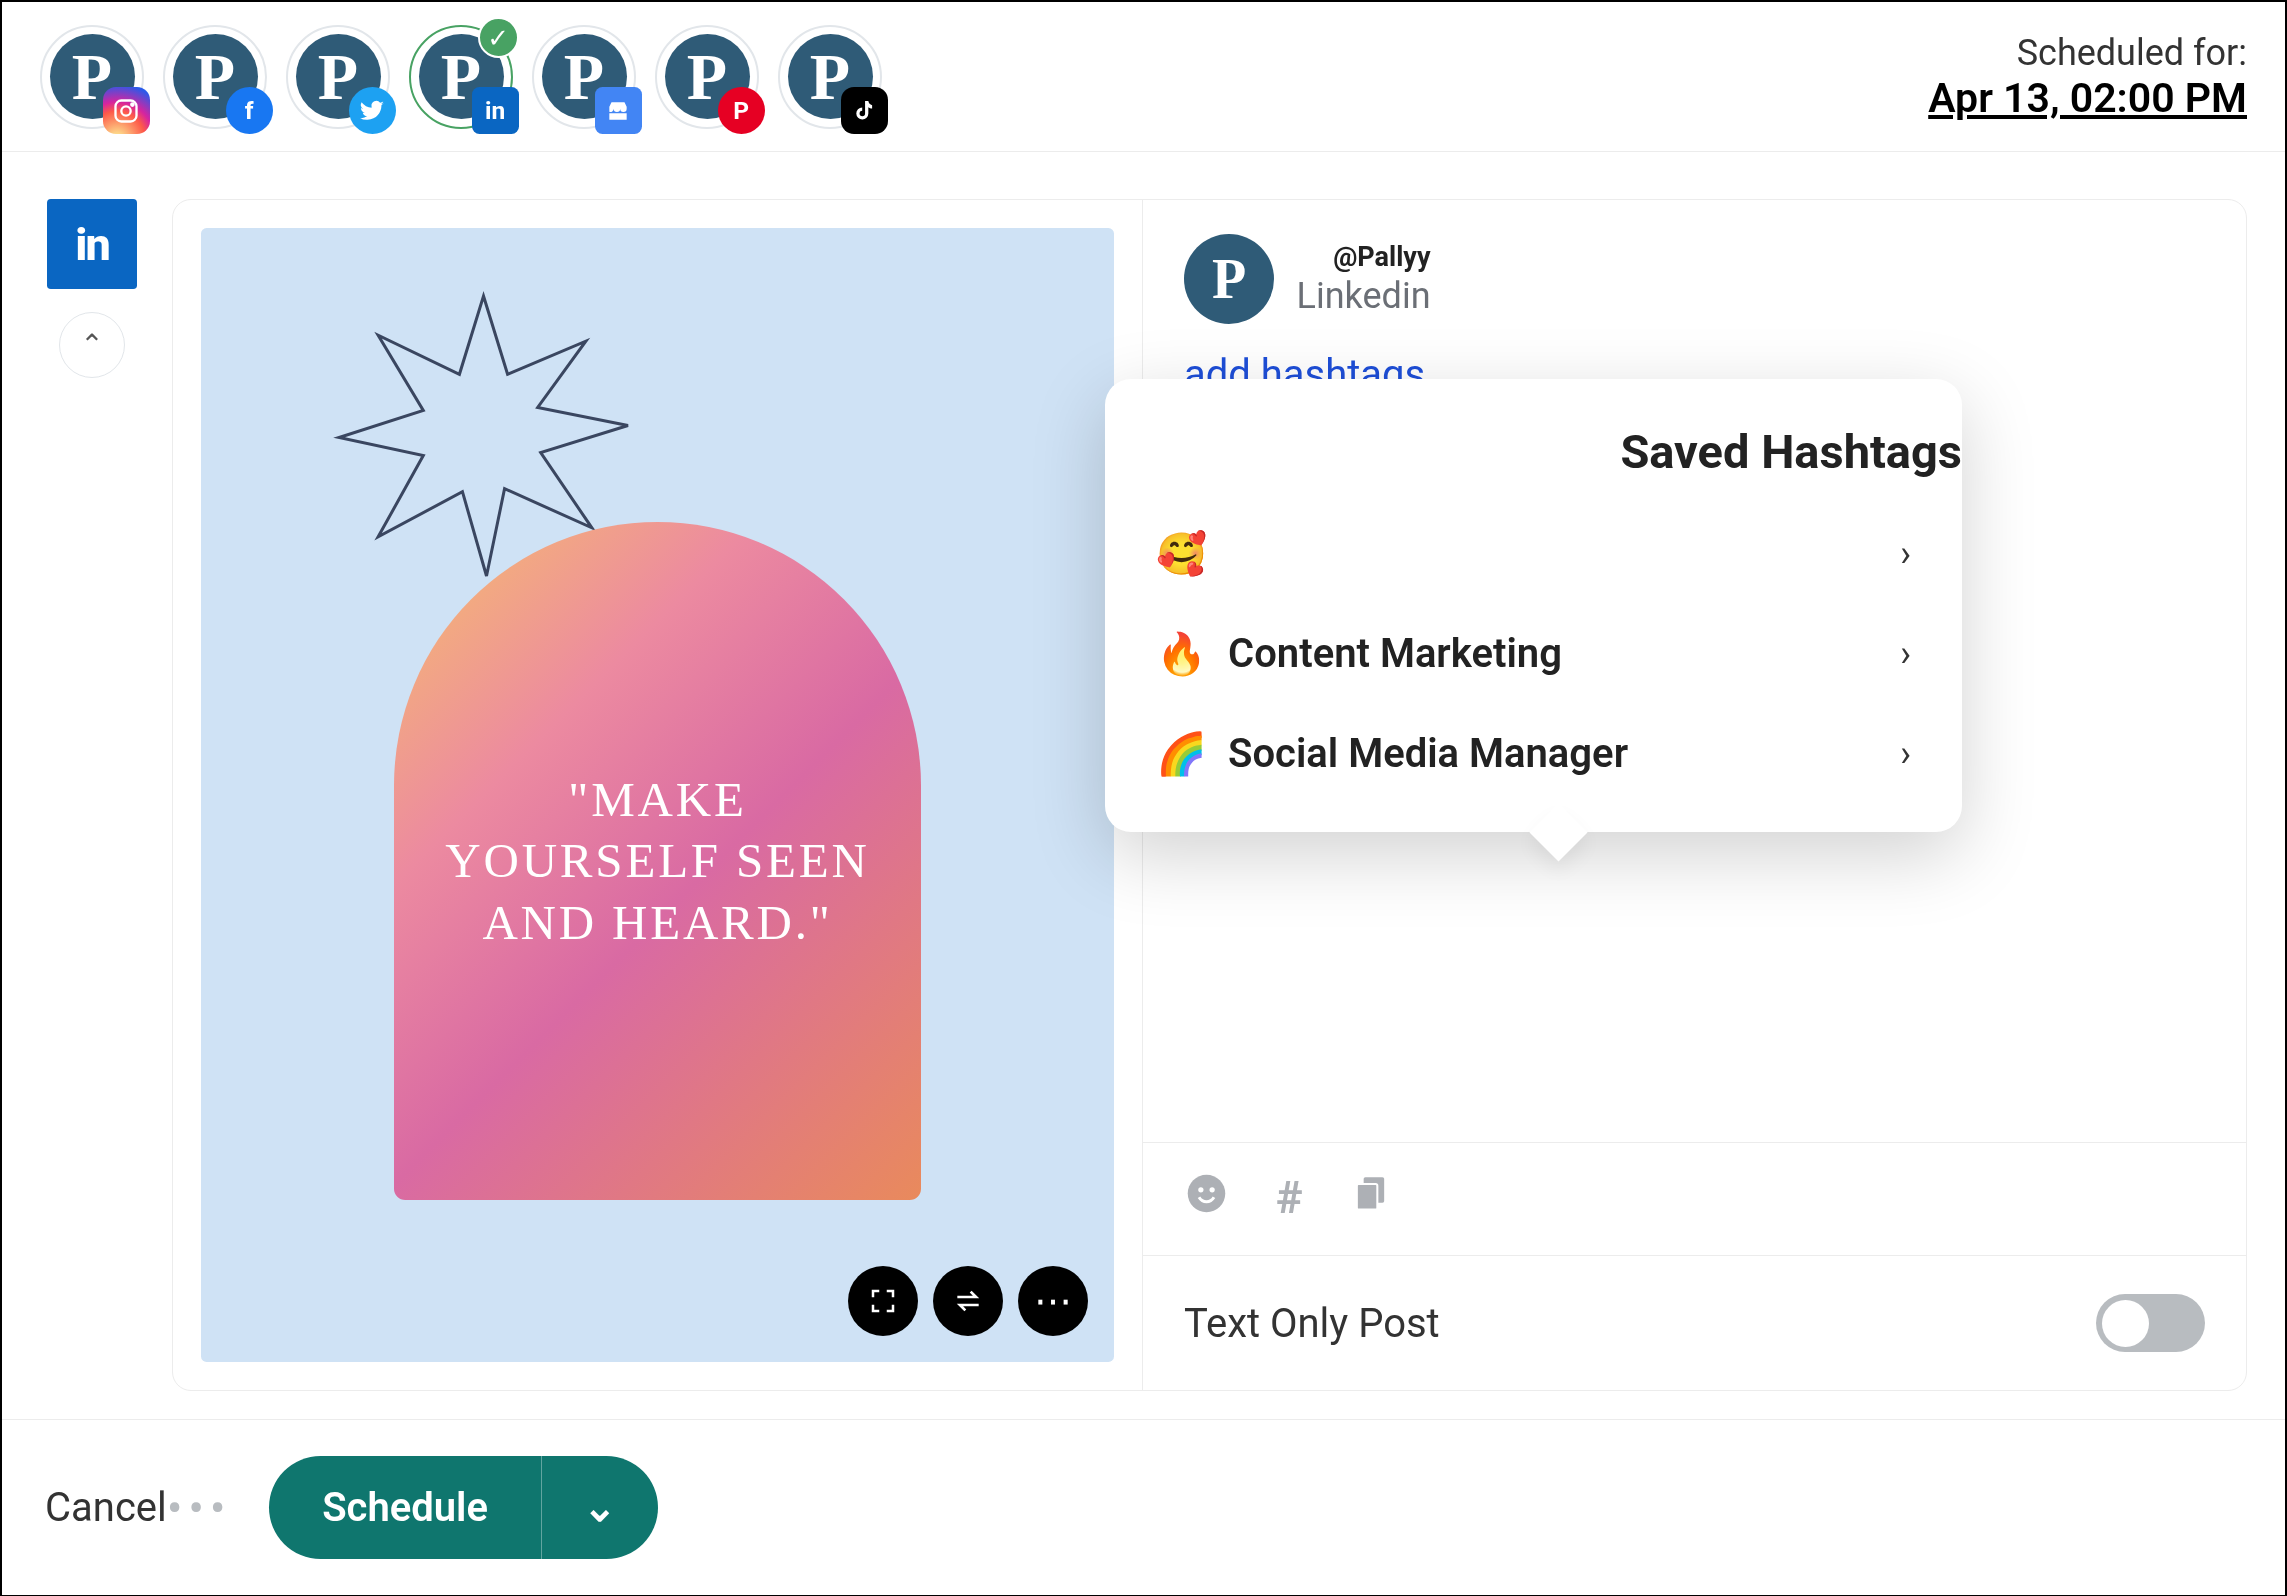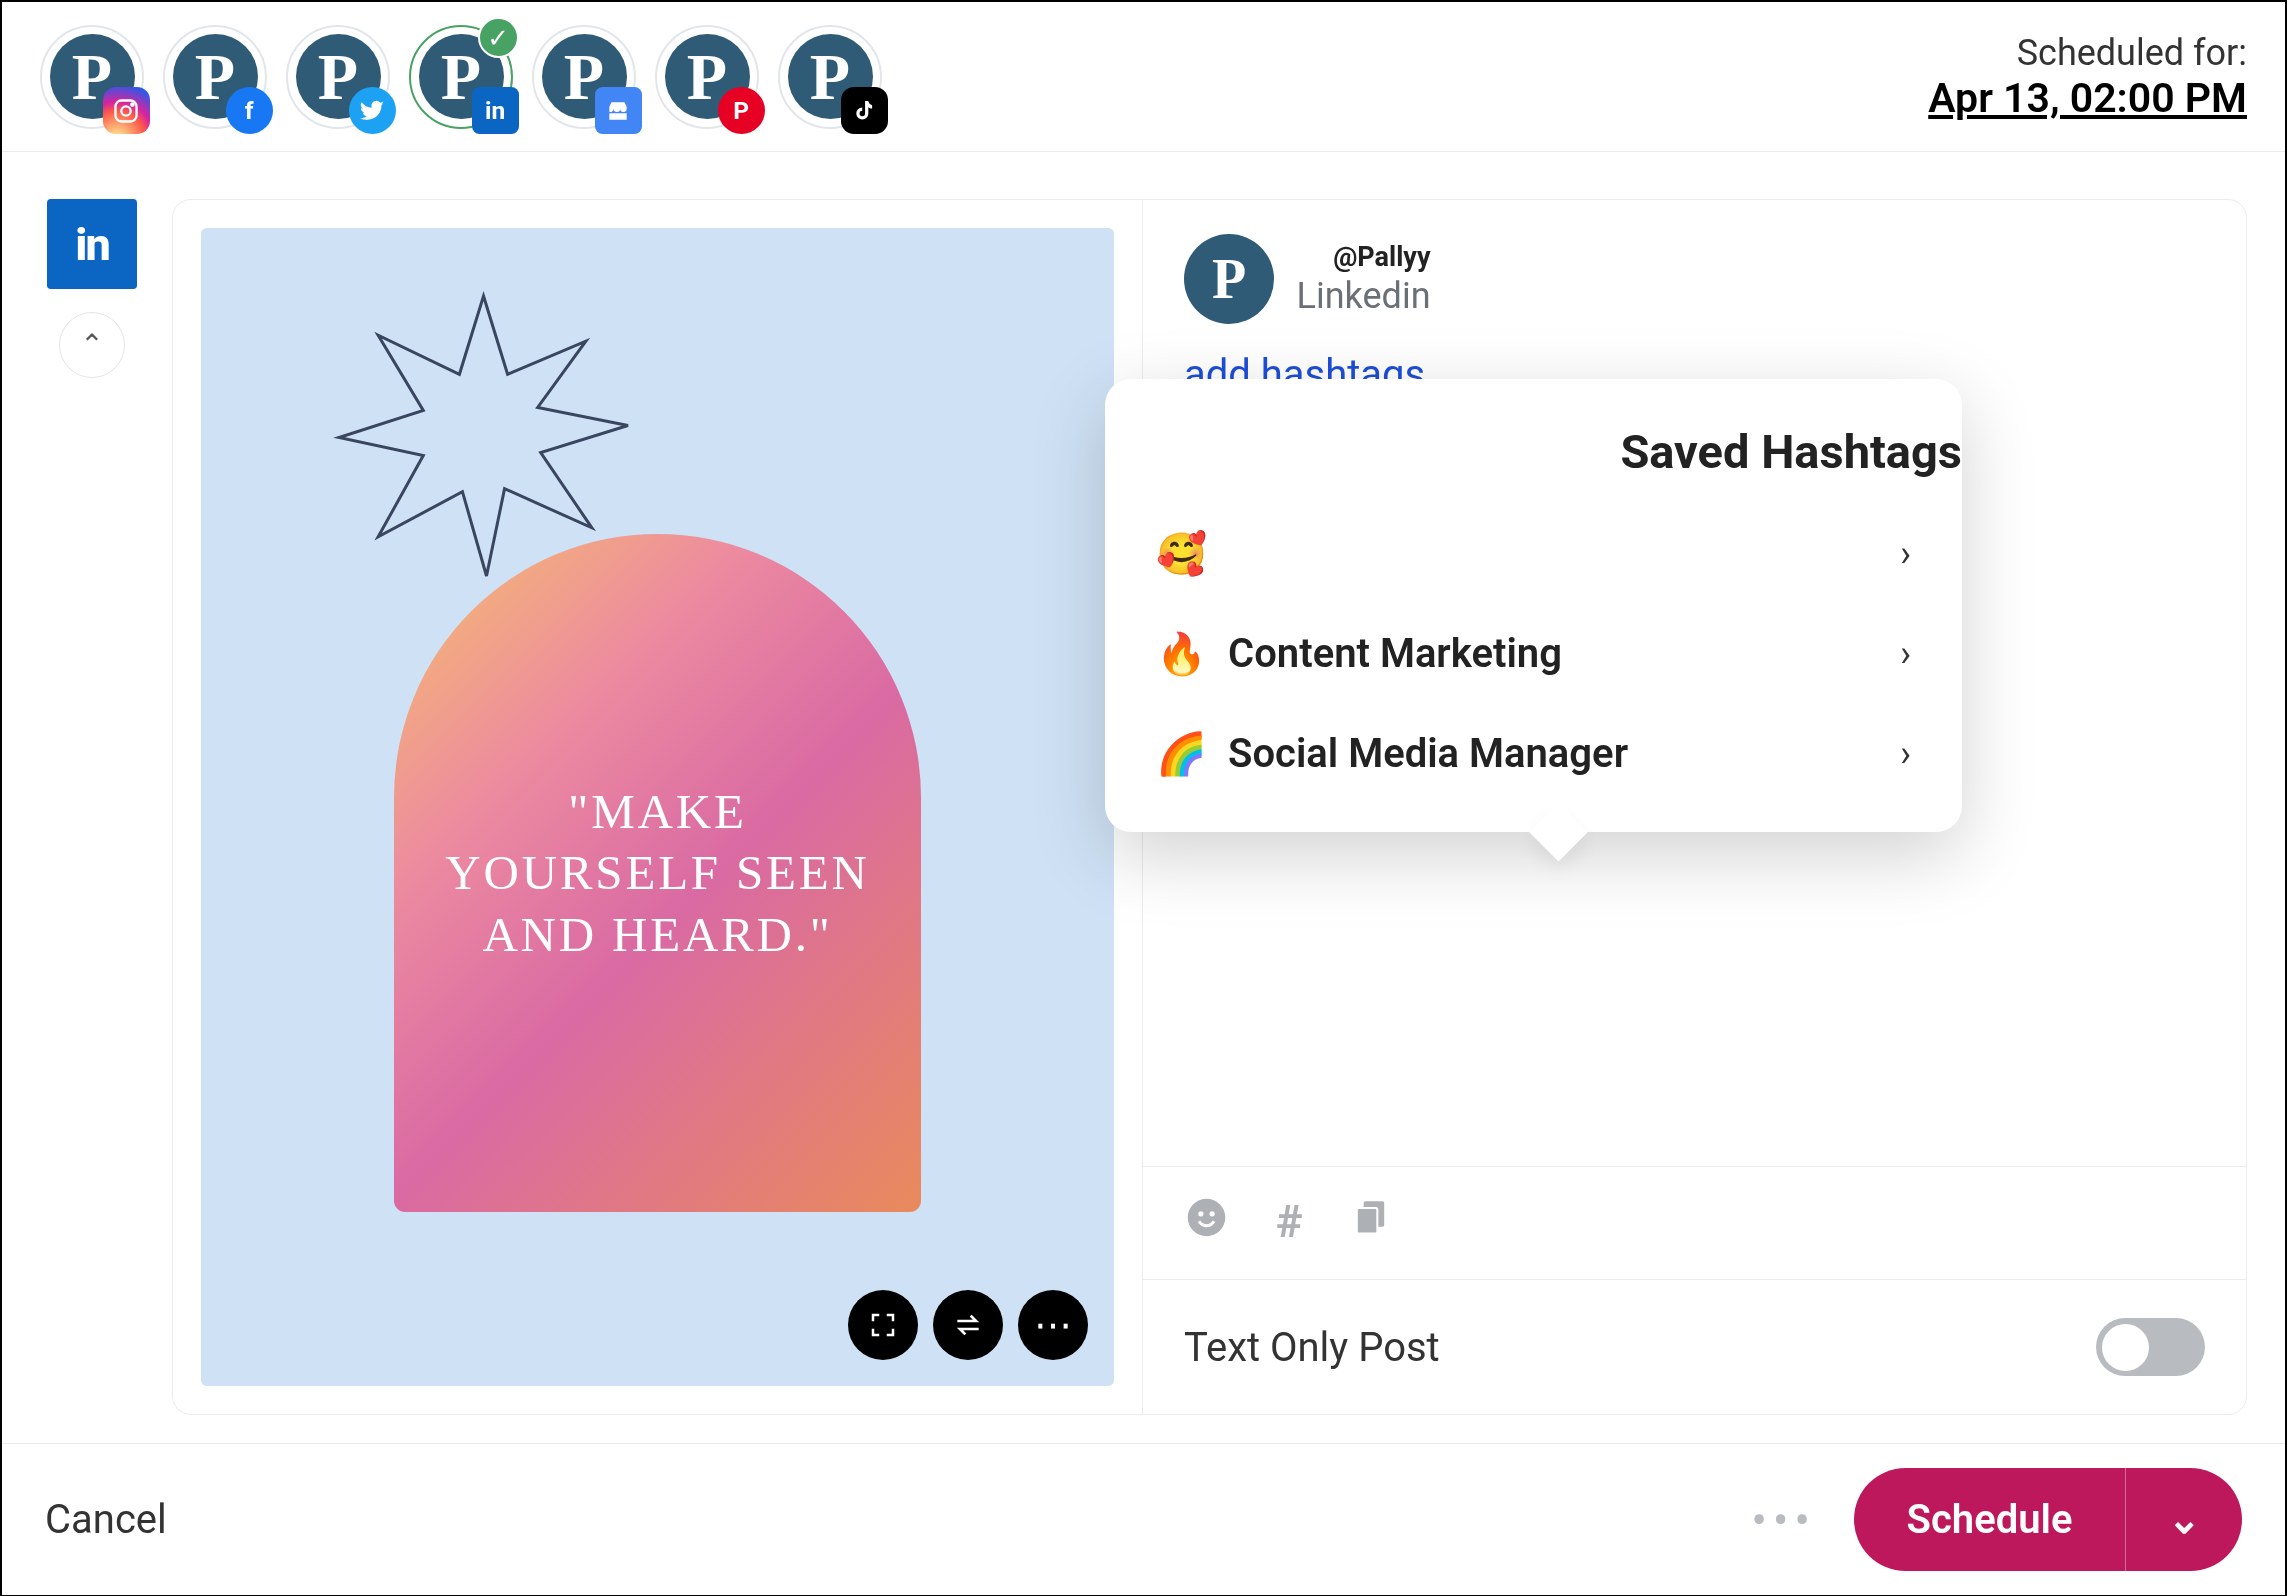--- a/index.html
+++ b/index.html
@@ -325,42 +325,41 @@
     font-weight: 600;
     cursor: pointer;
   }
   .hashtag-item .left { display: flex; align-items: center; gap: 21px; }
   .hashtag-item .emoji { font-size: 41px; }
   .chev { font-size: 36px; color: #333; font-weight: 400;}
 
   
   .footer {
     border-top: 1.9px solid #ececec;
-    padding: 24px 43px;
-    display: flex;
-    align-items: center;
-    justify-content: space-between;
+    padding: 36px 43px;
+    display: flex;
+    align-items: center;
   }
   .cancel {
     font-size: 40px;
     color: #333;
   }
   .footer-right {
     display: flex;
     align-items: center;
     gap: 38px;
   }
   .ellipsis {
     font-size: 47px;
     color: #b8bcc0;
     letter-spacing: 5.6px;
   }
   .schedule-btn {
     display: flex;
-    background: #be185d;
+    background: #0f766e;
     color: #fff;
     border-radius: 56px;
     overflow: hidden;
     font-size: 40px;
     font-weight: 600;
   }
   .schedule-btn .main {
     padding: 28px 53px;
   }
   .schedule-btn .drop {

